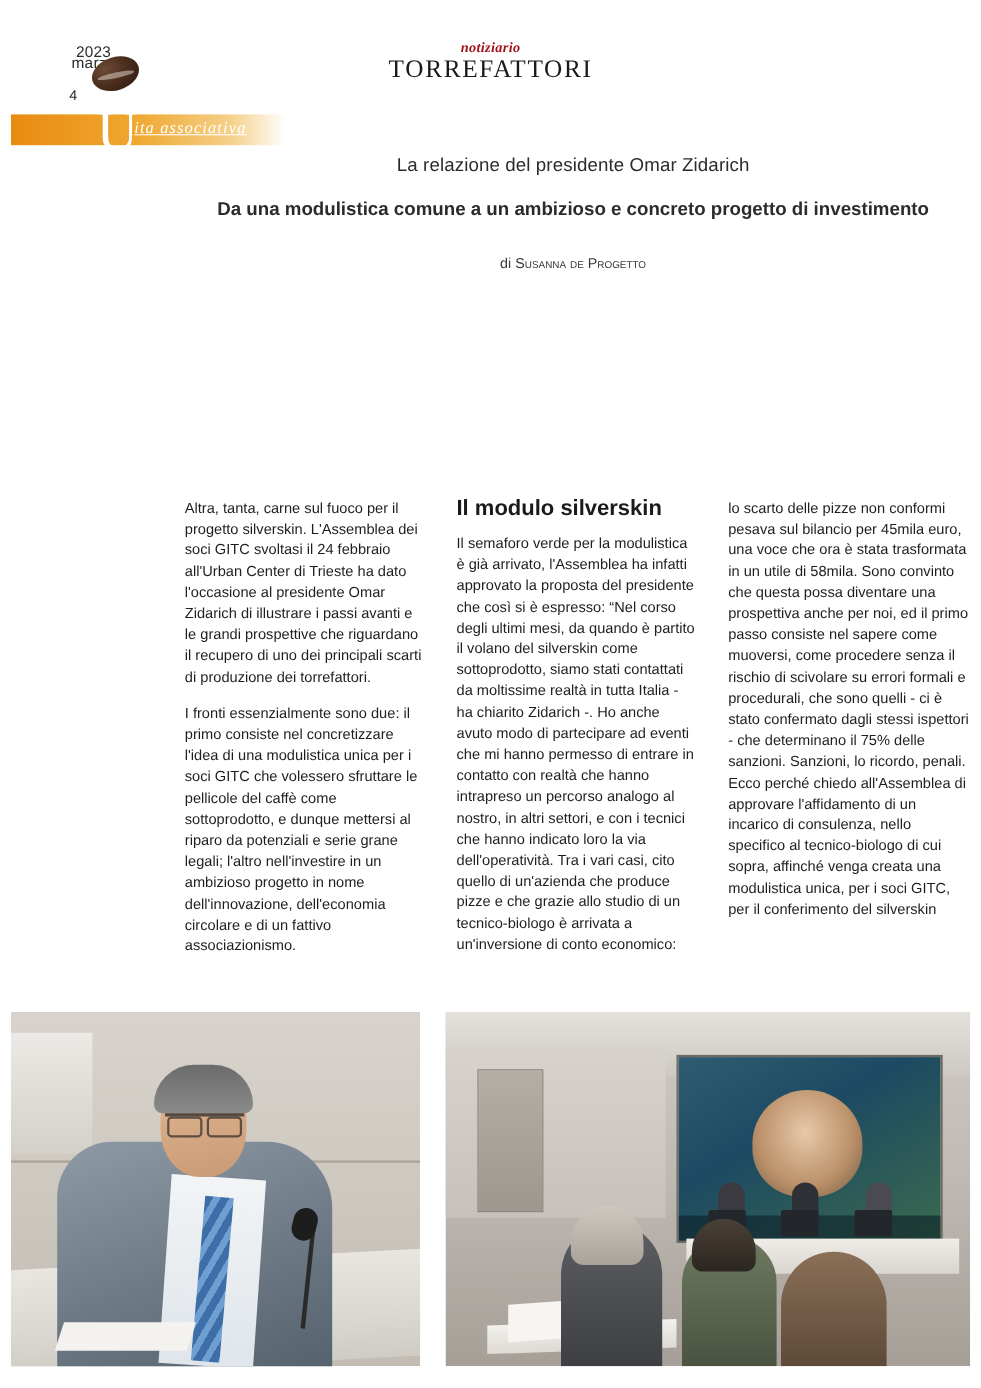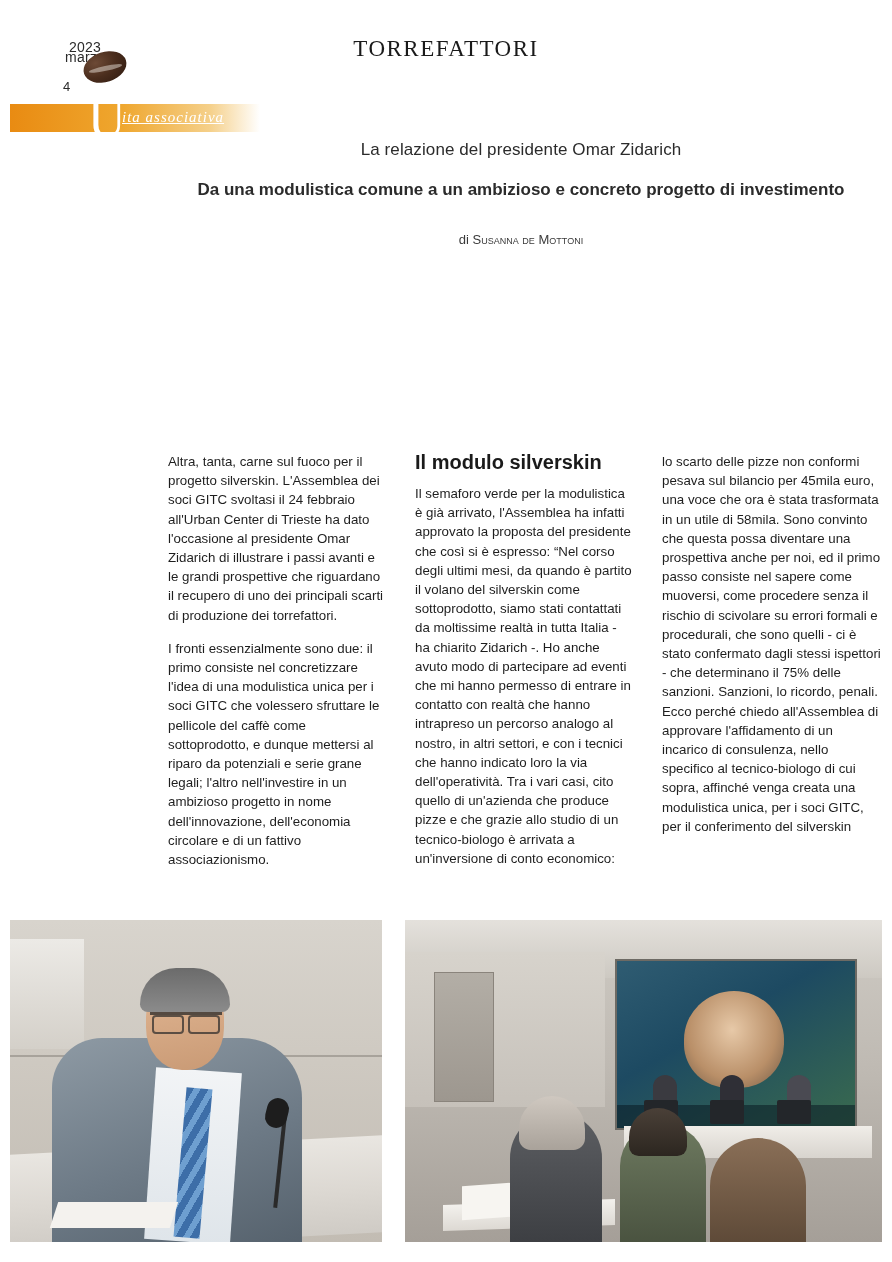--- a/index.html
+++ b/index.html
@@ -346,34 +346,35 @@
 
   <div class="masthead">
     <div class="issue-date">
       <div>2023</div>
       <div>marzo</div>
     </div>
     <div class="coffee-bean"></div>
     <div class="page-number">4</div>
 
     <div class="nameplate">
+      <span class="kicker">notiziario</span>
       <span class="title">TORREFATTORI</span>
     </div>
   </div>
 
   <div class="ribbon"></div>
   <div class="ribbon-u">U</div>
   <div class="ribbon-label">ita associativa</div>
 
   <div class="headline-wrap">
     <div class="overline">La relazione del presidente Omar Zidarich</div>
     <div class="subhead">Da una modulistica comune a un ambizioso e concreto progetto di investimento</div>
     <div class="byline">
       <span class="pre">di</span>
-      <span>Susanna de Mottoni</span>
+      <span>Susanna de Progetto</span>
     </div>
   </div>
 
   <div class="columns">
     <div class="col">
       <p>Altra, tanta, carne sul fuoco per il progetto silverskin. L'Assemblea dei soci GITC svoltasi il 24 febbraio all'Urban Center di Trieste ha dato l'occasione al presidente Omar Zidarich di illustrare i passi avanti e le grandi prospettive che riguardano il recupero di uno dei principali scarti di produzione dei torrefattori.</p>
       <p>I fronti essenzialmente sono due: il primo consiste nel concretizzare l'idea di una modulistica unica per i soci GITC che volessero sfruttare le pellicole del caffè come sottoprodotto, e dunque mettersi al riparo da potenziali e serie grane legali; l'altro nell'investire in un ambizioso progetto in nome dell'innovazione, dell'economia circolare e di un fattivo associazionismo.</p>
     </div>
     <div class="col">
       <h2 class="sec-title">Il modulo silverskin</h2>

